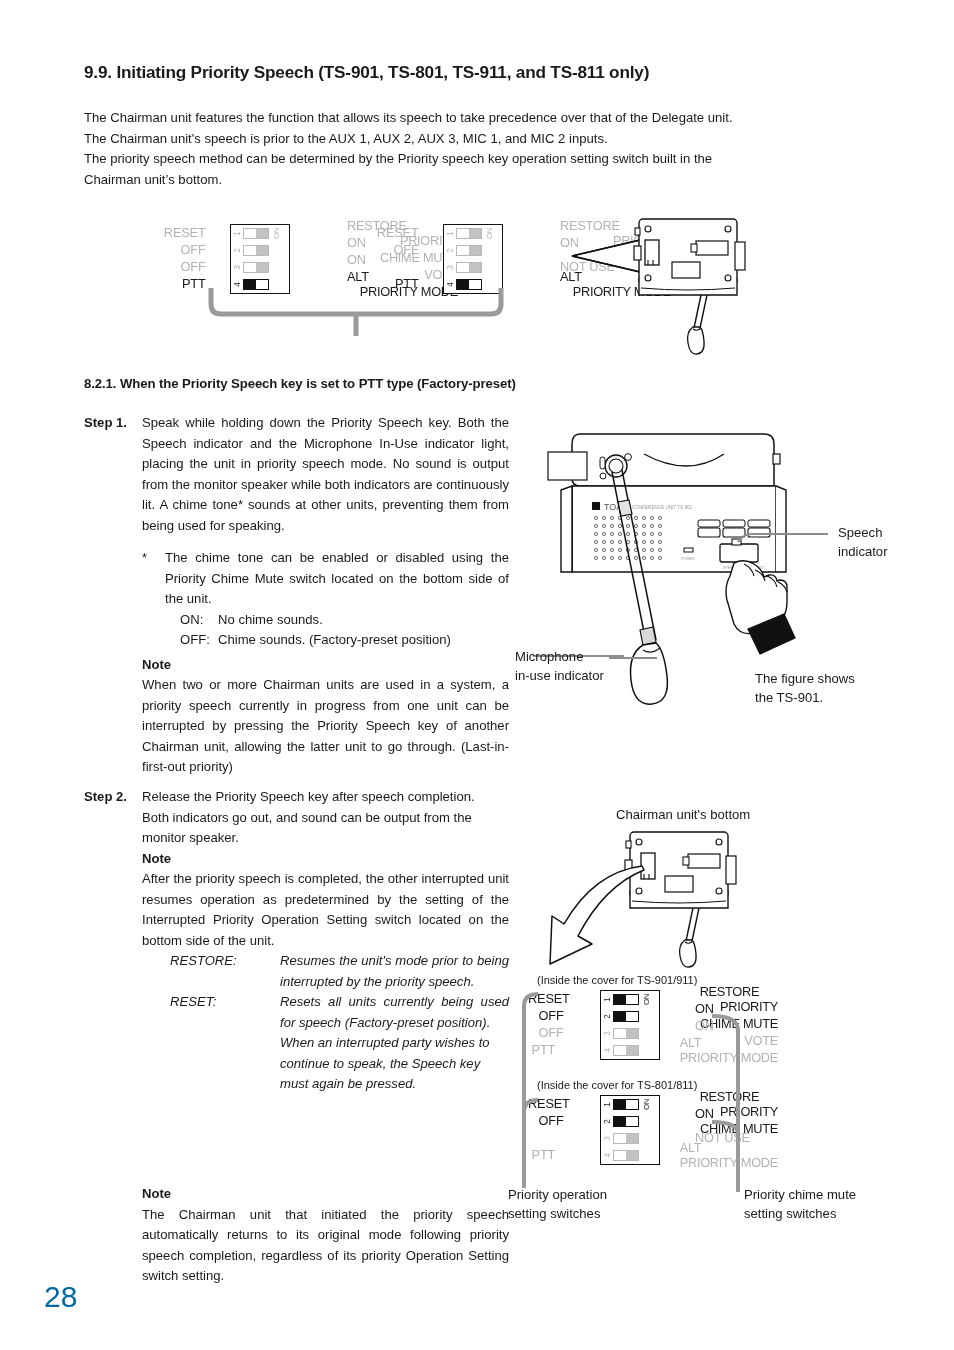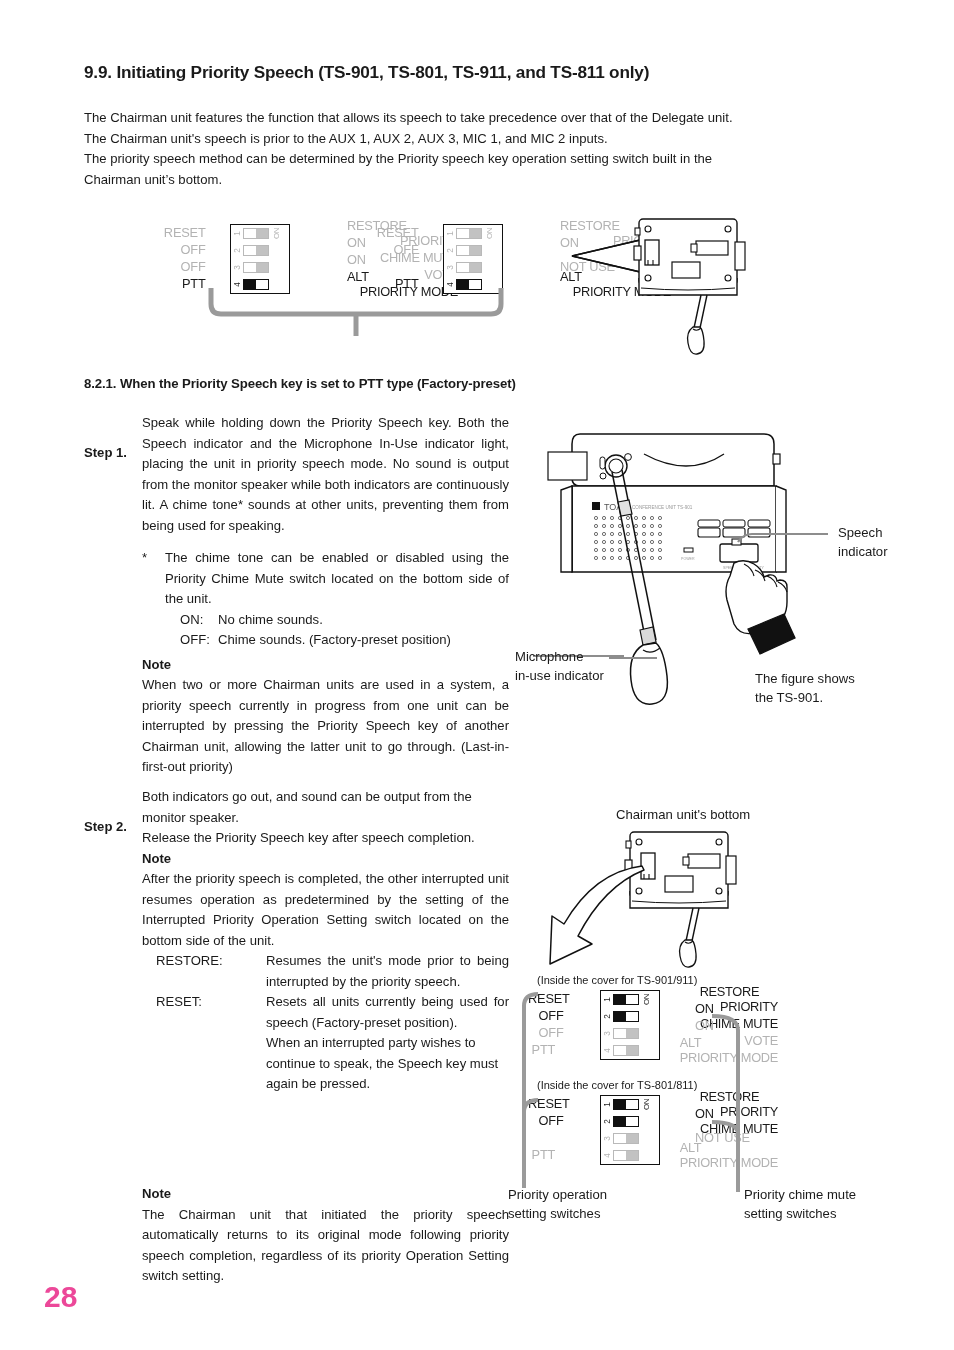--- a/index.html
+++ b/index.html
@@ -27,39 +27,39 @@
   
   .intro{
     position:absolute;left:84px;top:108px;width:790px;
     font-size:13.1px;line-height:20.6px;
   }
   .intro div{white-space:nowrap;}
 
   
   .col-left{position:absolute;left:84px;width:425px;font-size:13.1px;line-height:20.5px;}
   .step{position:relative;margin:0;}
-  .step-lbl{position:absolute;left:0;top:0;font-weight:bold;width:58px;margin-top:30px;}
+  .step-lbl{position:absolute;left:0;top:0;font-weight:bold;width:58px;}
   .step-body{margin-left:58px;text-align:justify;}
   .step-body.nojust{text-align:left;}
   .foot{margin-left:58px;margin-top:12px;position:relative;}
   .foot .star{position:absolute;left:0;top:0;}
   .foot .ftxt{margin-left:23px;text-align:justify;}
   .note-h{font-weight:bold;}
   .indent-1{margin-left:58px;}
   .onoff{margin-left:58px;position:relative;}
   .onoff .k{display:inline-block;width:38px;}
-  .defrow{position:relative;margin-left:14px;}
+  .defrow{position:relative;margin-left:28px;font-style:italic;}
   .defrow .dk{position:absolute;left:0;top:0;width:110px;}
   .defrow .dv{margin-left:110px;text-align:justify;}
   .defrow .dv.nj{text-align:left;}
 
   
   .pageno{
     position:absolute;left:44px;top:1280px;
-    font-size:30px;font-weight:bold;color:#ec4899;
+    font-size:30px;font-weight:normal;color:#0369a1;
   }
 
   
   .dip{position:absolute;font-size:12.4px;}
   .dip .rows{position:relative;}
   .dip-row{display:flex;align-items:center;height:17px;gap:44px;}
   .dip-left{
     width:72px;text-align:right;padding-right:7px;
     font-size:12.8px;letter-spacing:-0.2px;white-space:nowrap;
   }
@@ -319,22 +319,22 @@
     </div>
     <div class="indent-1" style="margin-top:4px;">
       <div class="note-h">Note</div>
       <div style="text-align:justify;">When two or more Chairman units are used in a system, a priority speech currently in progress from one unit can be interrupted by pressing the Priority Speech key of another Chairman unit, allowing the latter unit to go through. (Last-in-first-out priority)</div>
     </div>
   </div>
 
   <div class="col-left" style="top:787px;">
     <div class="step">
       <span class="step-lbl">Step 2.</span>
+      <div class="step-body">Release the Priority Speech key after speech completion.</div>
       <div class="step-body nojust">Both indicators go out, and sound can be output from the monitor speaker.</div>
-      <div class="step-body">Release the Priority Speech key after speech completion.</div>
     </div>
     <div class="indent-1">
       <div class="note-h">Note</div>
       <div style="text-align:justify;">After the priority speech is completed, the other interrupted unit resumes operation as predetermined by the setting of the Interrupted Priority Operation Setting switch located on the bottom side of the unit.</div>
       <div class="defrow">
         <span class="dk">RESTORE:</span>
         <div class="dv">Resumes the unit's mode prior to being interrupted by the priority speech.</div>
       </div>
       <div class="defrow">
         <span class="dk">RESET:</span>

